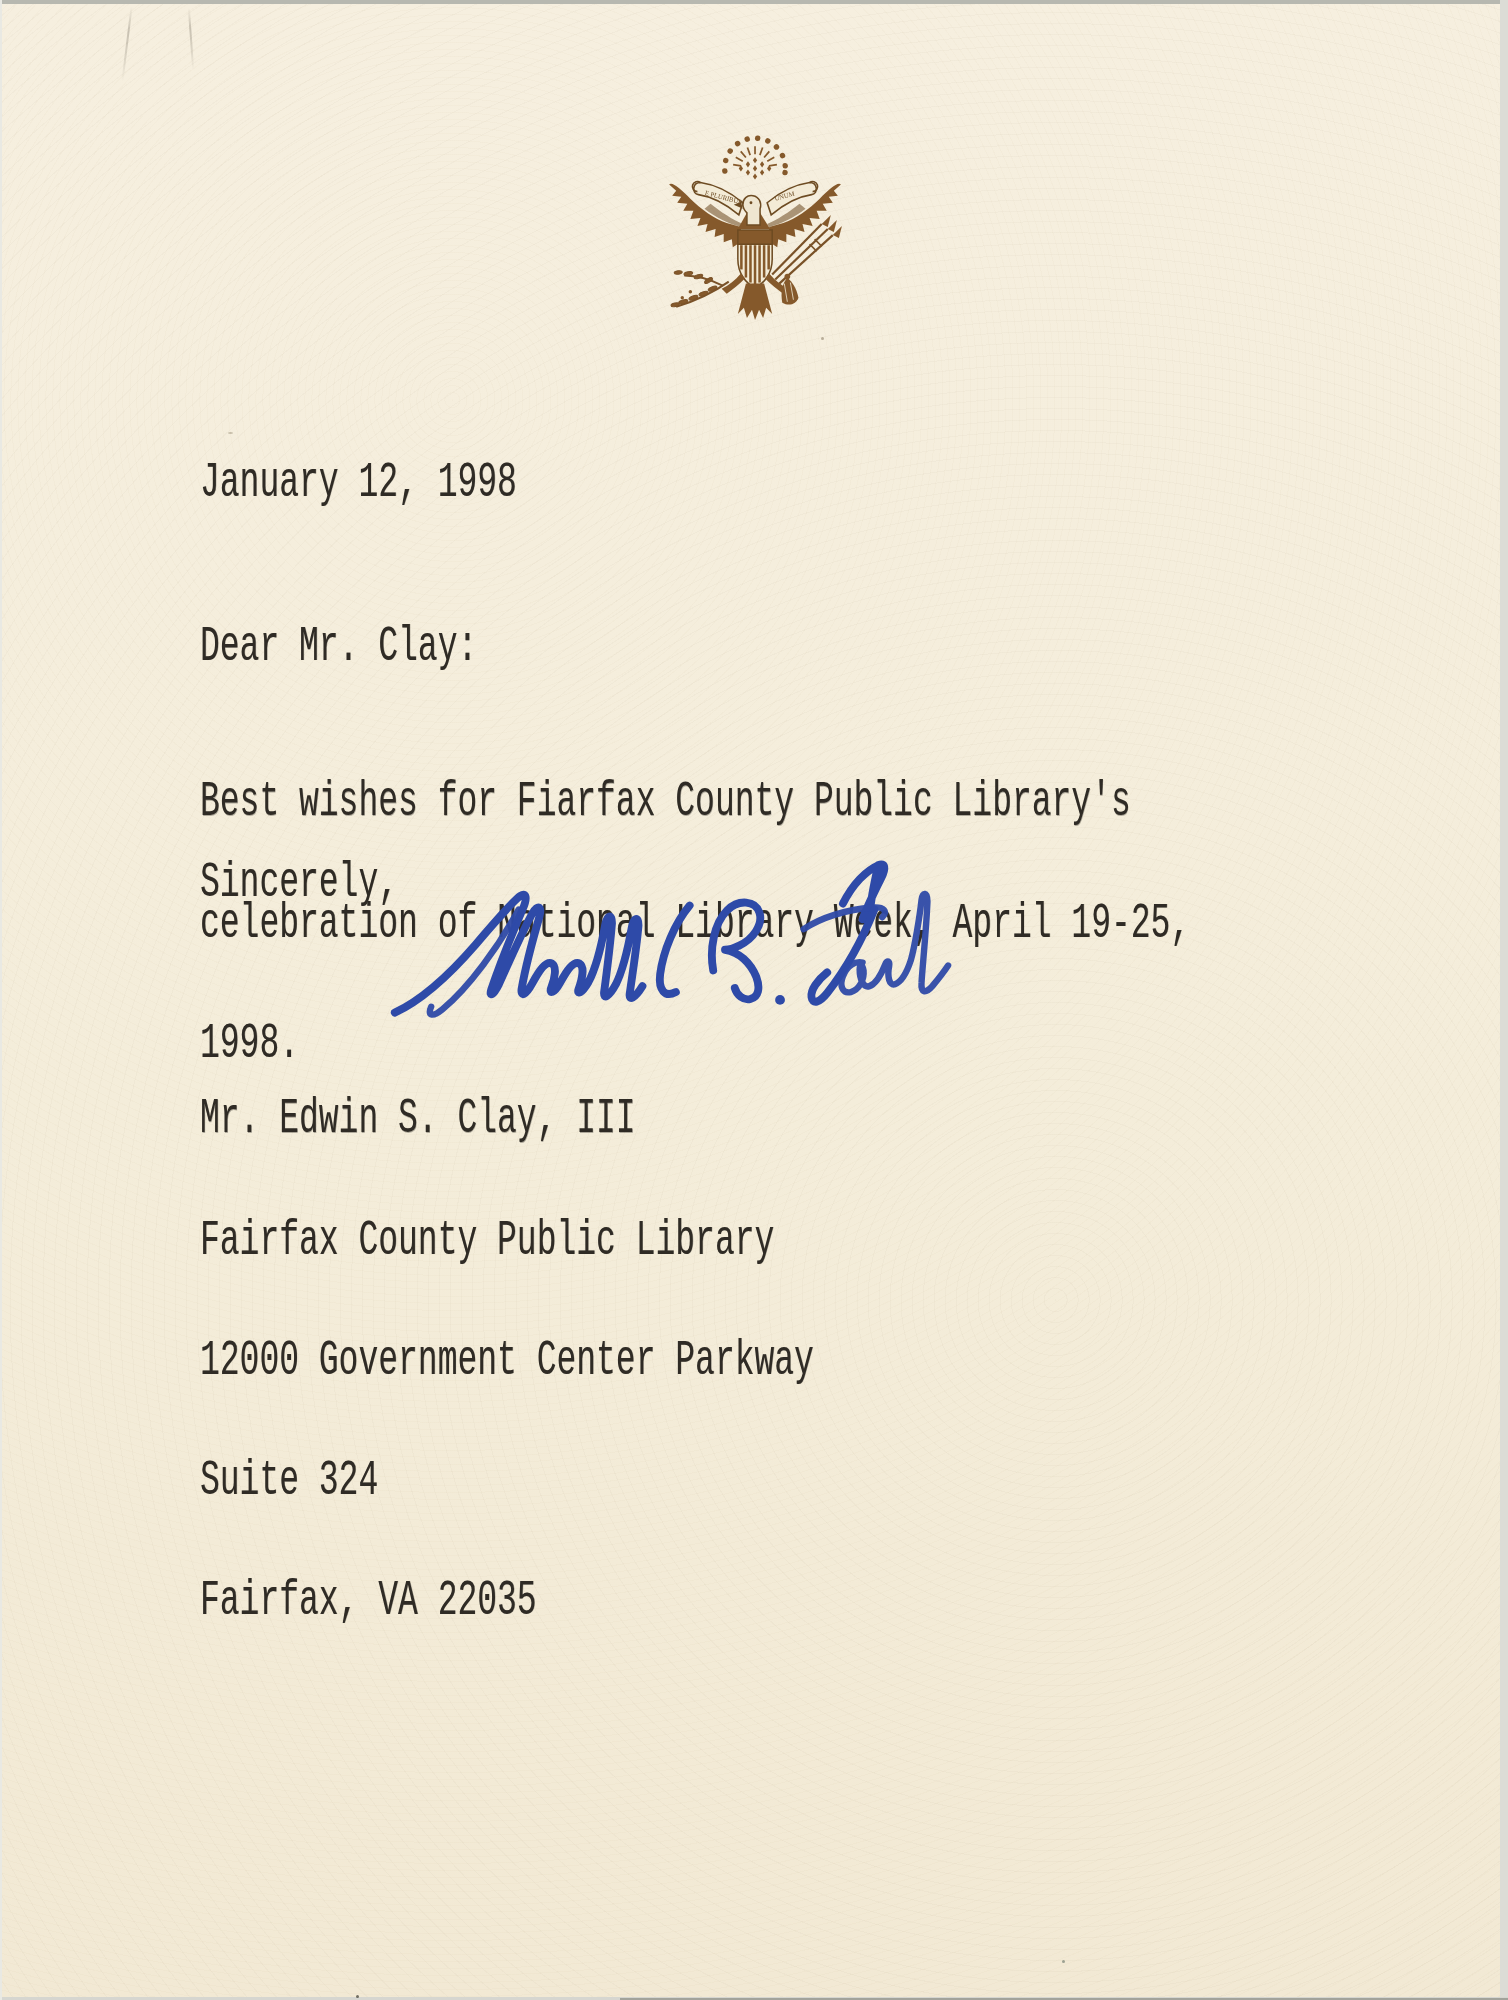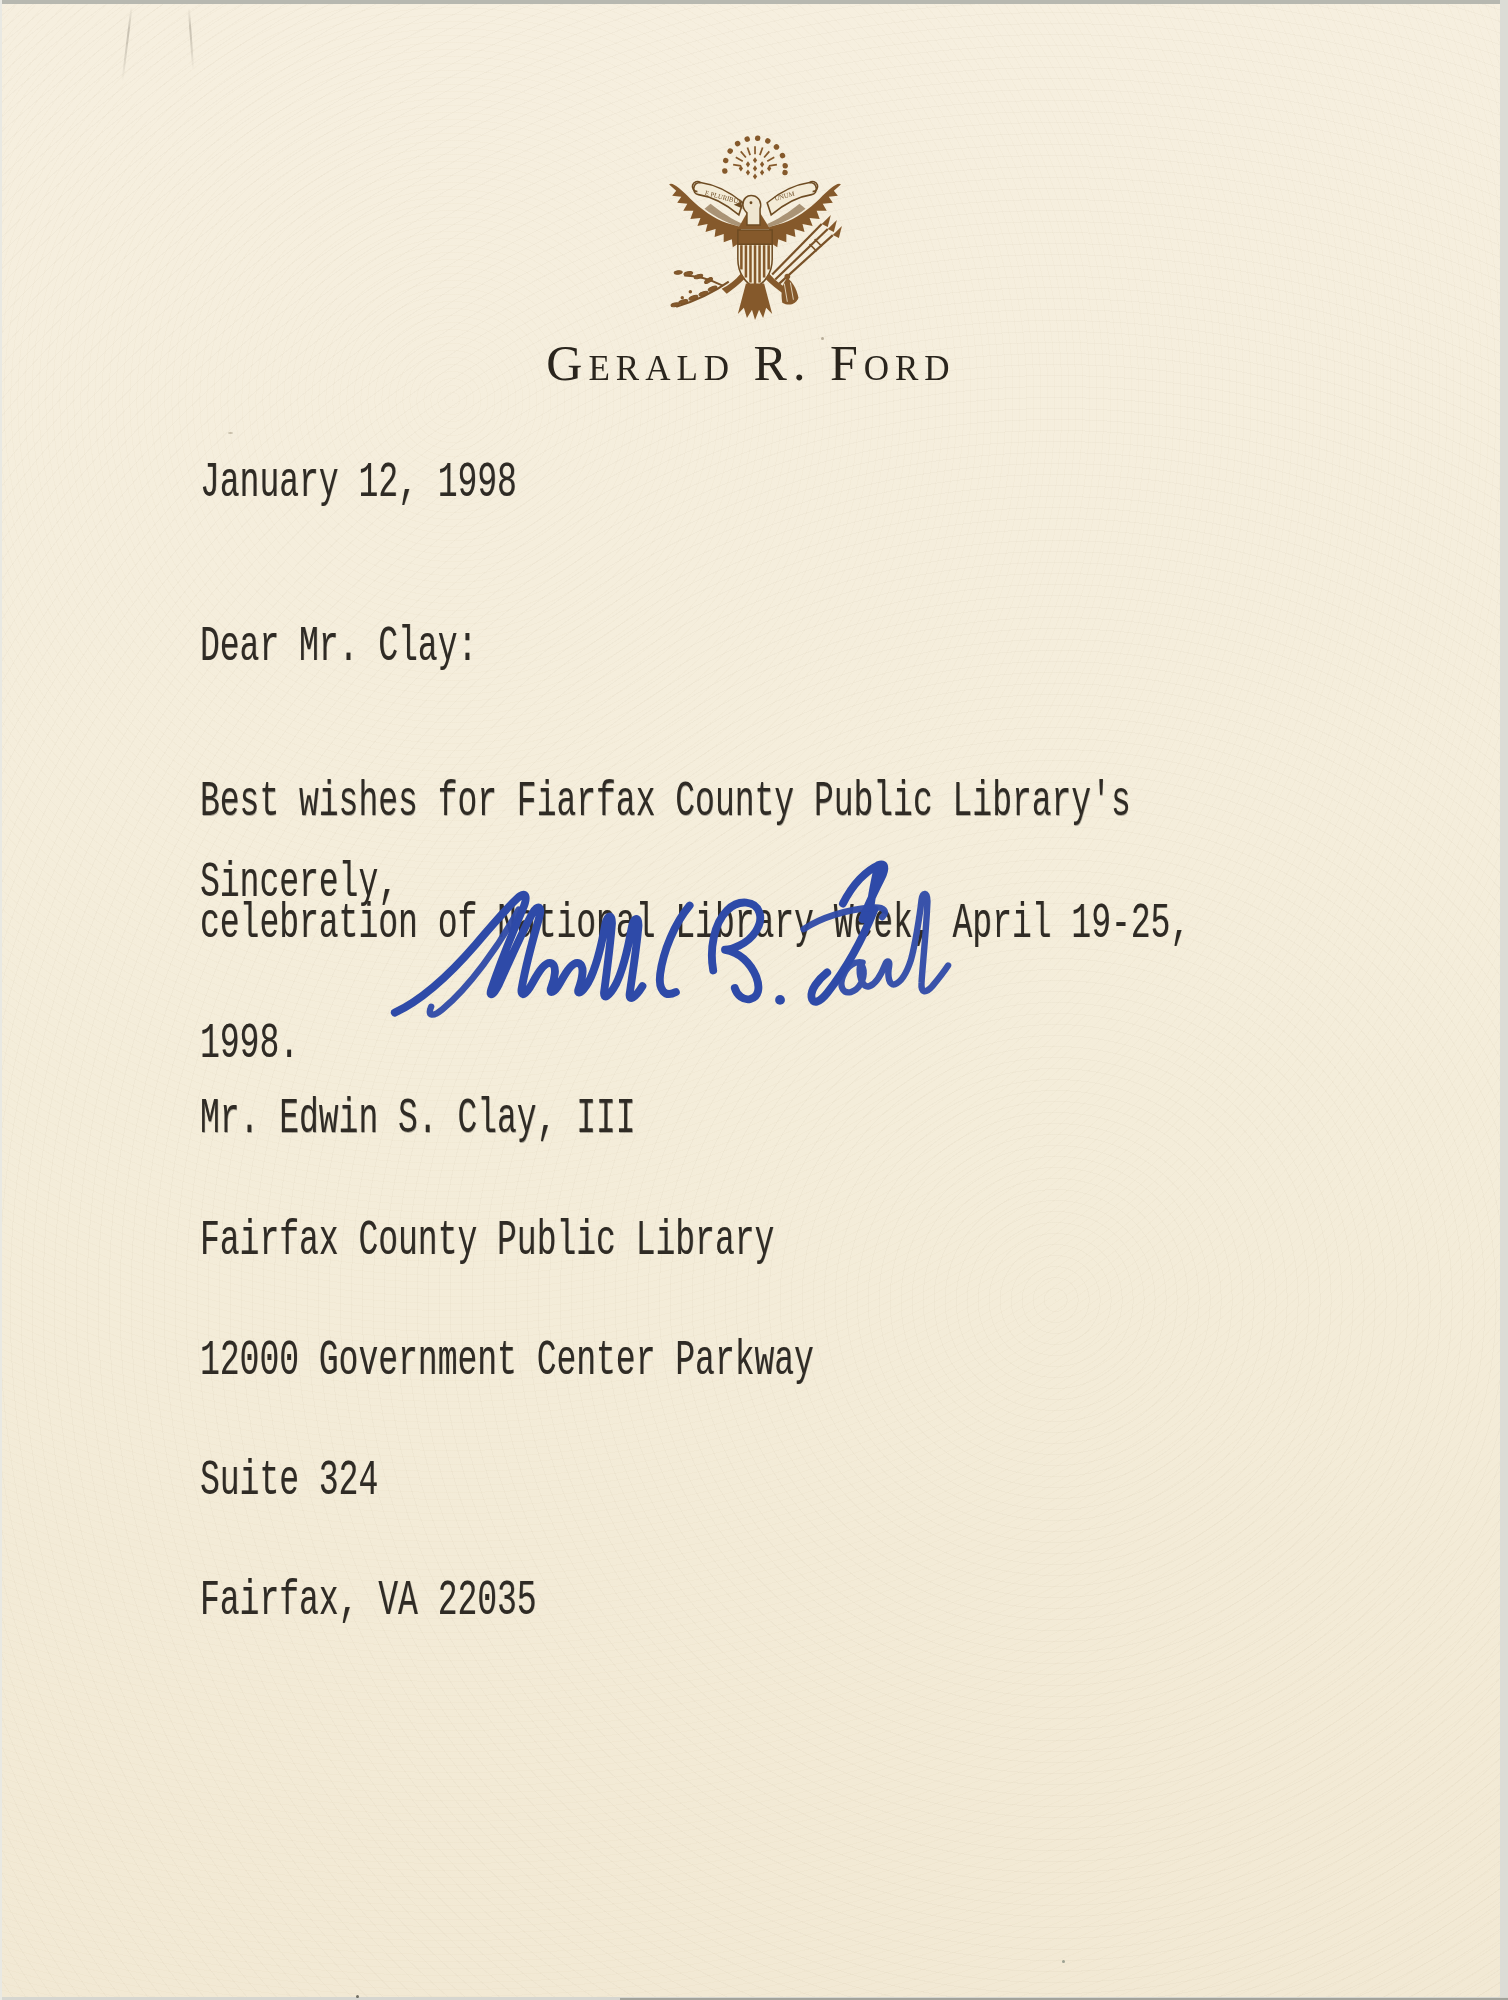--- a/index.html
+++ b/index.html
@@ -210,21 +210,20 @@
             <path transform="translate(106,38)" d="M0,-3 L2.1,0 L0,3 L-2.1,0 Z"></path>
             <path transform="translate(85,42)" d="M0,-3 L2.1,0 L0,3 L-2.1,0 Z"></path>
             <path transform="translate(99,42)" d="M0,-3 L2.1,0 L0,3 L-2.1,0 Z"></path>
             <path transform="translate(92,46)" d="M0,-3 L2.1,0 L0,3 L-2.1,0 Z"></path>
           </g>
         </g>
       </g>
     </g>
   </svg>
 
-  <div class="letterhead">Gerald R. Ford</div>
 
   <div class="typed t-date">January 12, 1998</div>
 
   <div class="typed t-salutation">Dear Mr. Clay:</div>
 
   <div class="typed t-body">
     <div>Best wishes for Fiarfax County Public Library's</div>
     <div>celebration of National Library Week, April 19-25,</div>
     <div>1998.</div>
   </div>

